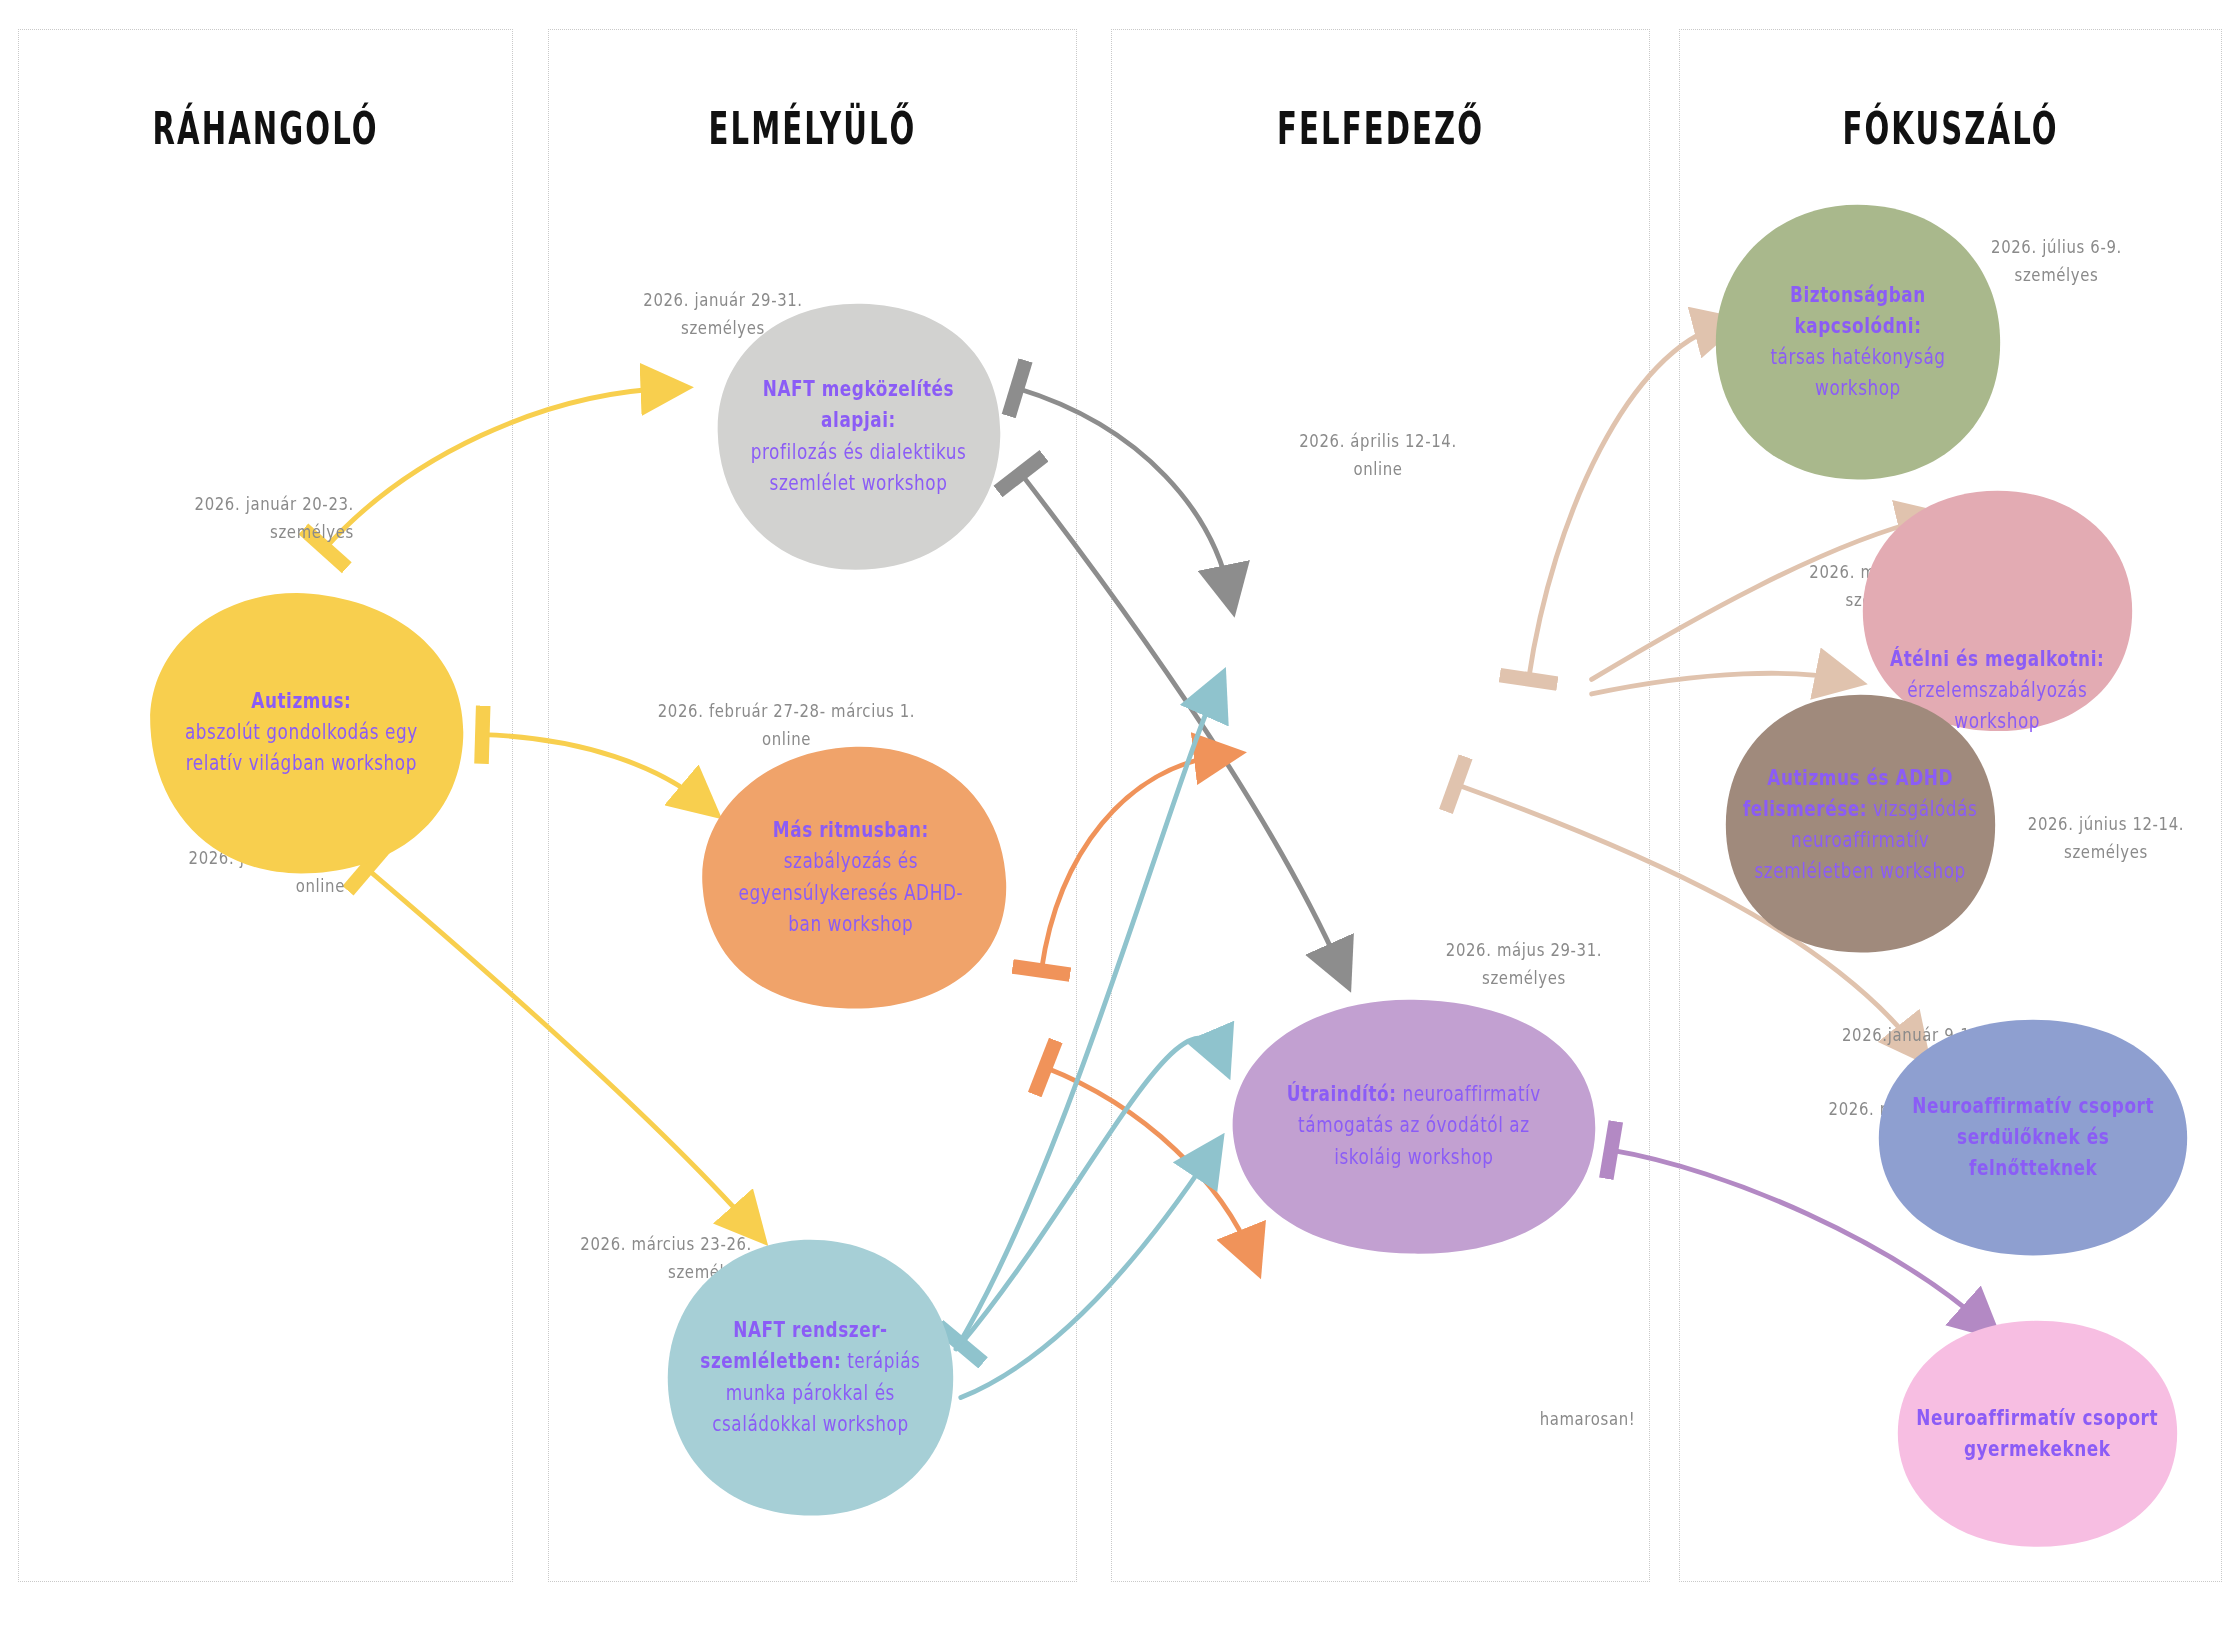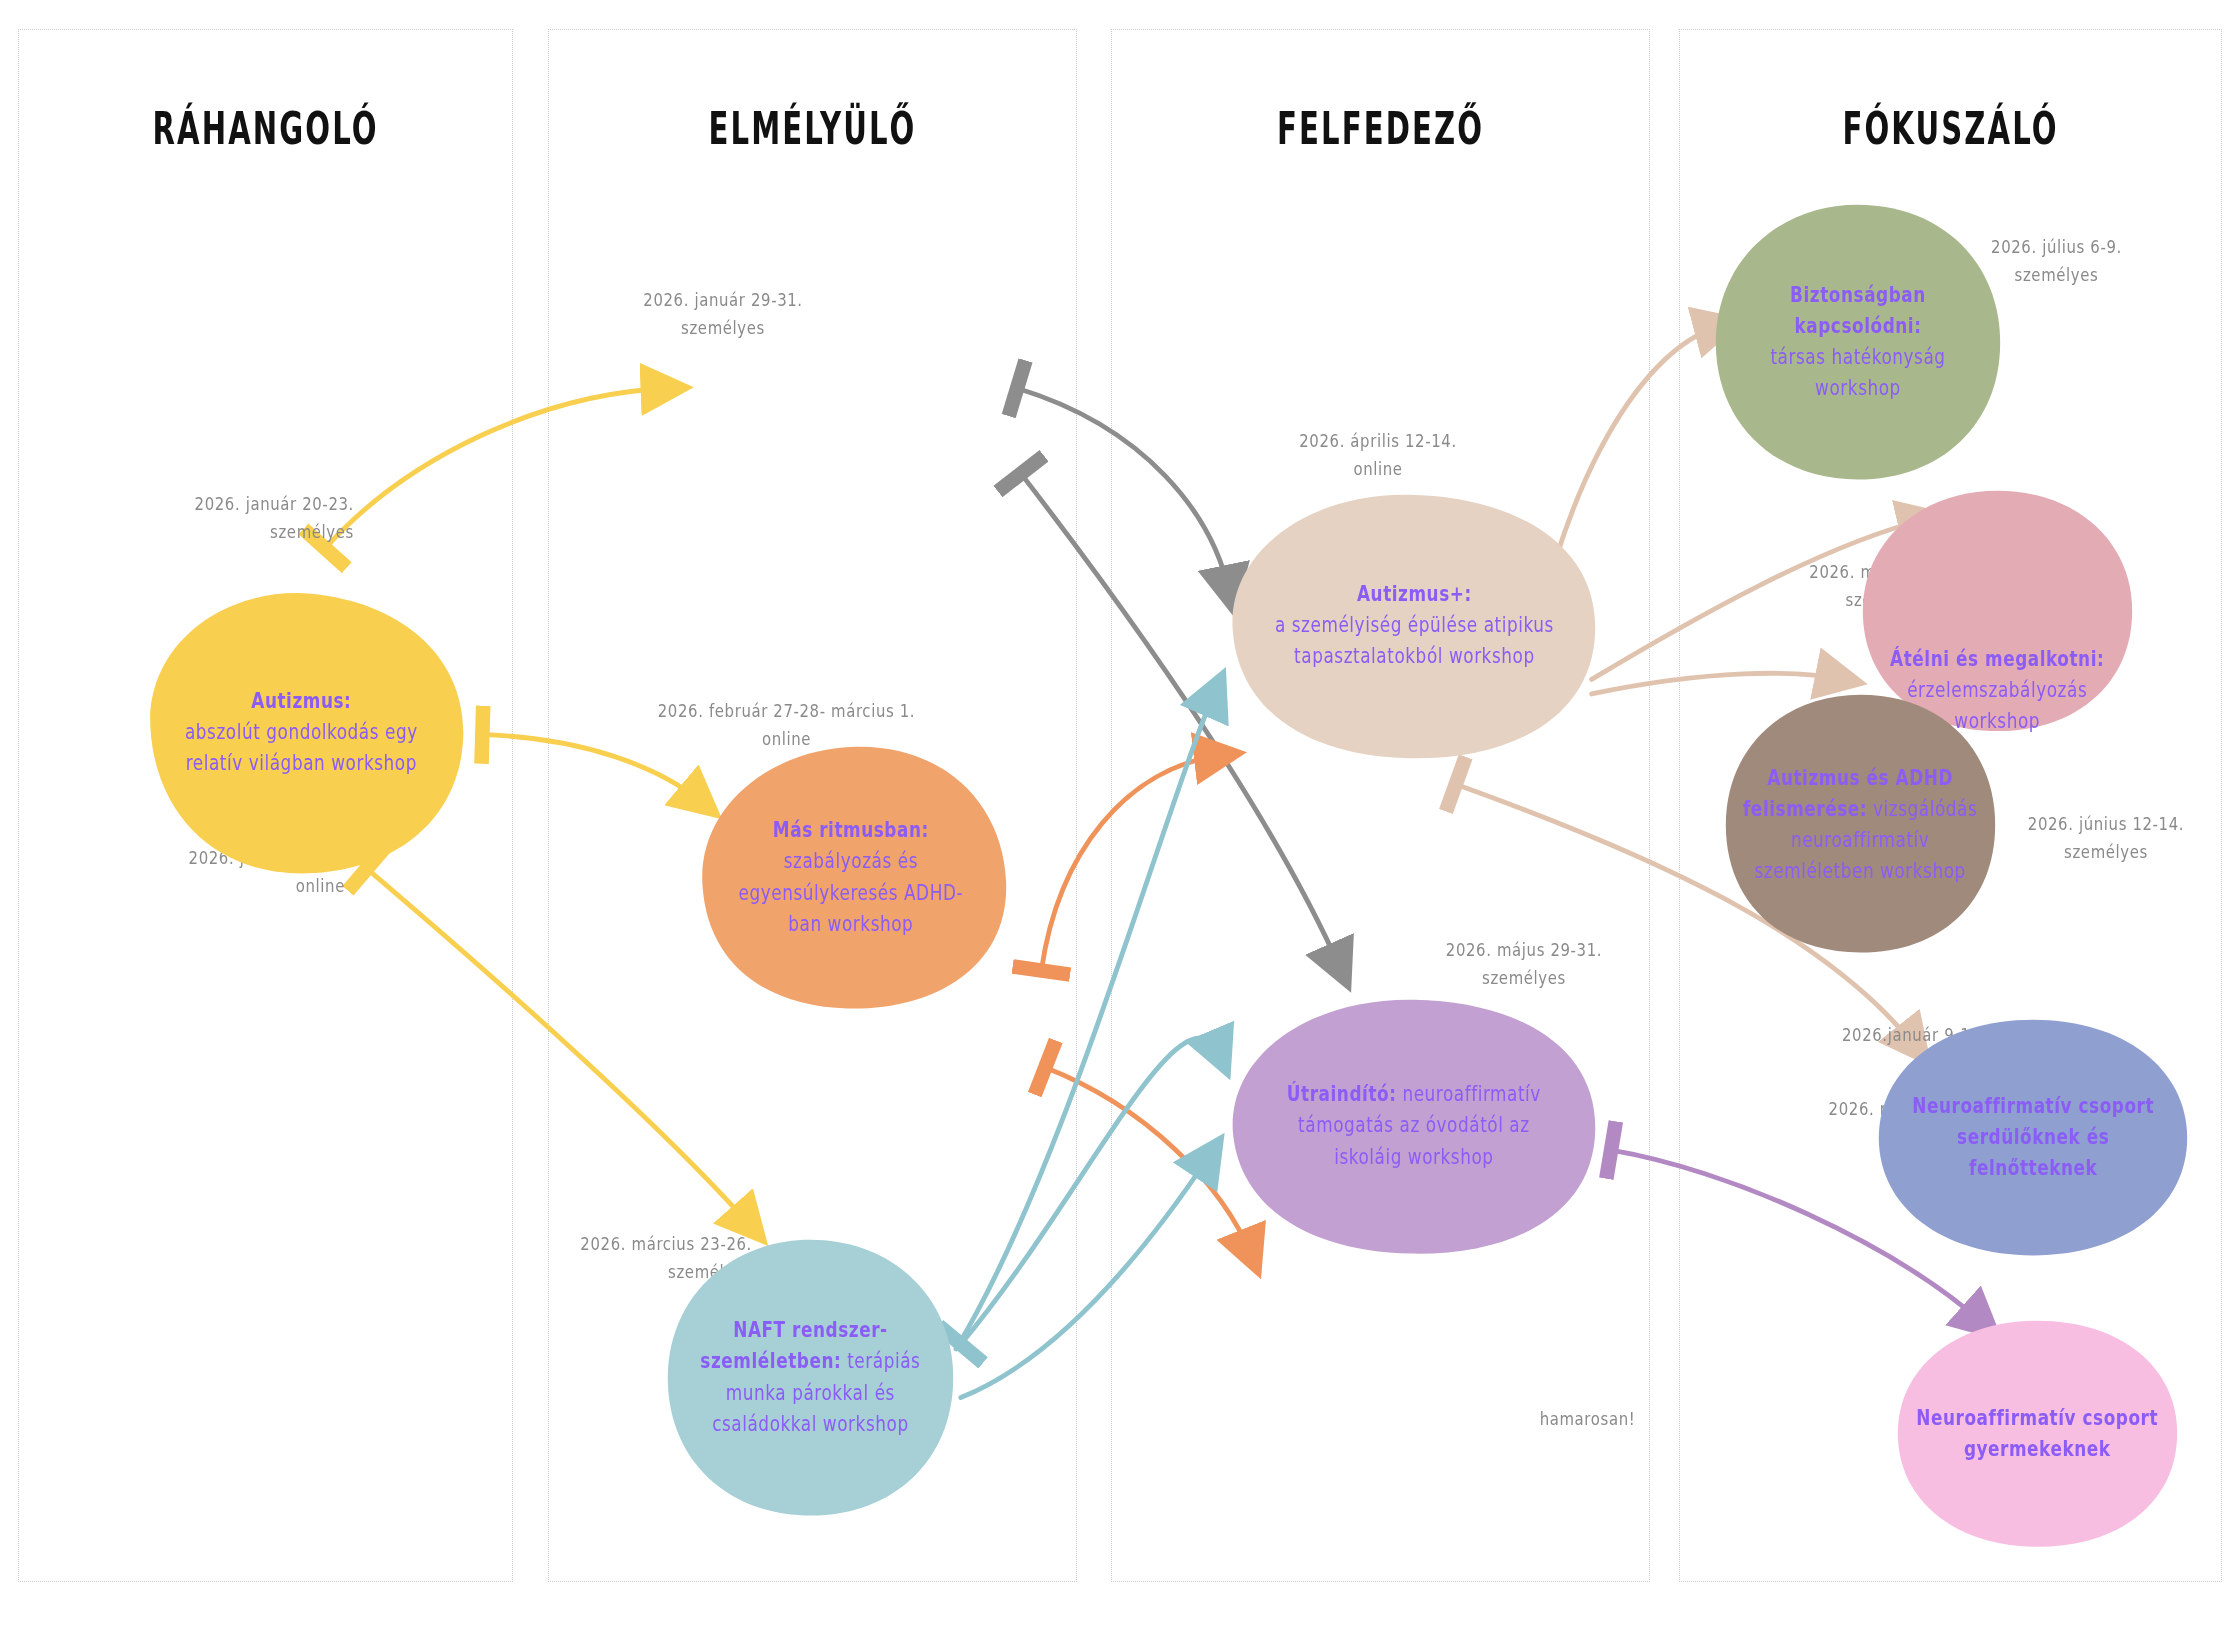--- a/index.html
+++ b/index.html
@@ -196,20 +196,30 @@
     <svg class="shape" viewBox="0 0 350 310">
       <path d="M20,150 C15,65 95,5 185,12 C275,20 345,75 342,160 C338,250 265,300 175,300 C88,300 25,240 20,150 Z" fill="#f8cf4e"></path>
     </svg>
     <div class="txt">
       <b>Autizmus:</b><br>
       <span>abszolút gondolkodás egy</span><br>
       <span>relatív világban workshop</span>
     </div>
   </div>
 
+  <div class="blob" style="left:708px;top:296px;width:301px;height:281px;">
+    <svg class="shape" viewBox="0 0 310 290">
+      <path d="M10,140 C8,60 75,6 158,8 C245,10 303,62 301,145 C299,230 235,282 152,282 C70,282 12,222 10,140 Z" fill="#d2d2d0"></path>
+    </svg>
+    <div class="txt">
+      <b>NAFT megközelítés alapjai:</b><br>
+      <span>profilozás és dialektikus</span><br>
+      <span>szemlélet workshop</span>
+    </div>
+  </div>
 
   <div class="blob" style="left:691px;top:737px;width:320px;height:281px;">
     <svg class="shape" viewBox="0 0 330 290">
       <path d="M12,155 C5,75 80,12 170,10 C260,8 322,68 325,150 C328,238 250,282 162,280 C78,278 18,235 12,155 Z" fill="#f0a36a"></path>
     </svg>
     <div class="txt">
       <b>Más ritmusban:</b><br>
       <span>szabályozás és</span><br>
       <span>egyensúlykeresés ADHD-</span><br>
       <span>ban workshop</span>
@@ -222,30 +232,20 @@
     </svg>
     <div class="txt">
       <b>NAFT rendszer-</b><br>
       <b>szemléletben:</b>
       <span>terápiás</span><br>
       <span>munka párokkal és</span><br>
       <span>családokkal workshop</span>
     </div>
   </div>
 
-  <div class="blob" style="left:1225px;top:485px;width:378px;height:281px;">
-    <svg class="shape" viewBox="0 0 390 290">
-      <path d="M8,150 C2,70 85,8 190,10 C300,12 384,62 382,150 C380,240 295,284 190,282 C85,280 14,232 8,150 Z" fill="#e6d2c2"></path>
-    </svg>
-    <div class="txt">
-      <b>Autizmus+:</b><br>
-      <span>a személyiség épülése atipikus</span><br>
-      <span>tapasztalatokból workshop</span>
-    </div>
-  </div>
 
   <div class="blob" style="left:1225px;top:990px;width:378px;height:272px;">
     <svg class="shape" viewBox="0 0 390 280">
       <path d="M8,145 C4,65 90,8 195,10 C302,12 384,58 382,145 C380,232 296,274 192,272 C88,270 14,225 8,145 Z" fill="#c2a0d1"></path>
     </svg>
     <div class="txt">
       <b>Útraindító:</b>
       <span>neuroaffirmatív</span><br>
       <span>támogatás az óvodától az</span><br>
       <span>iskoláig workshop</span>

